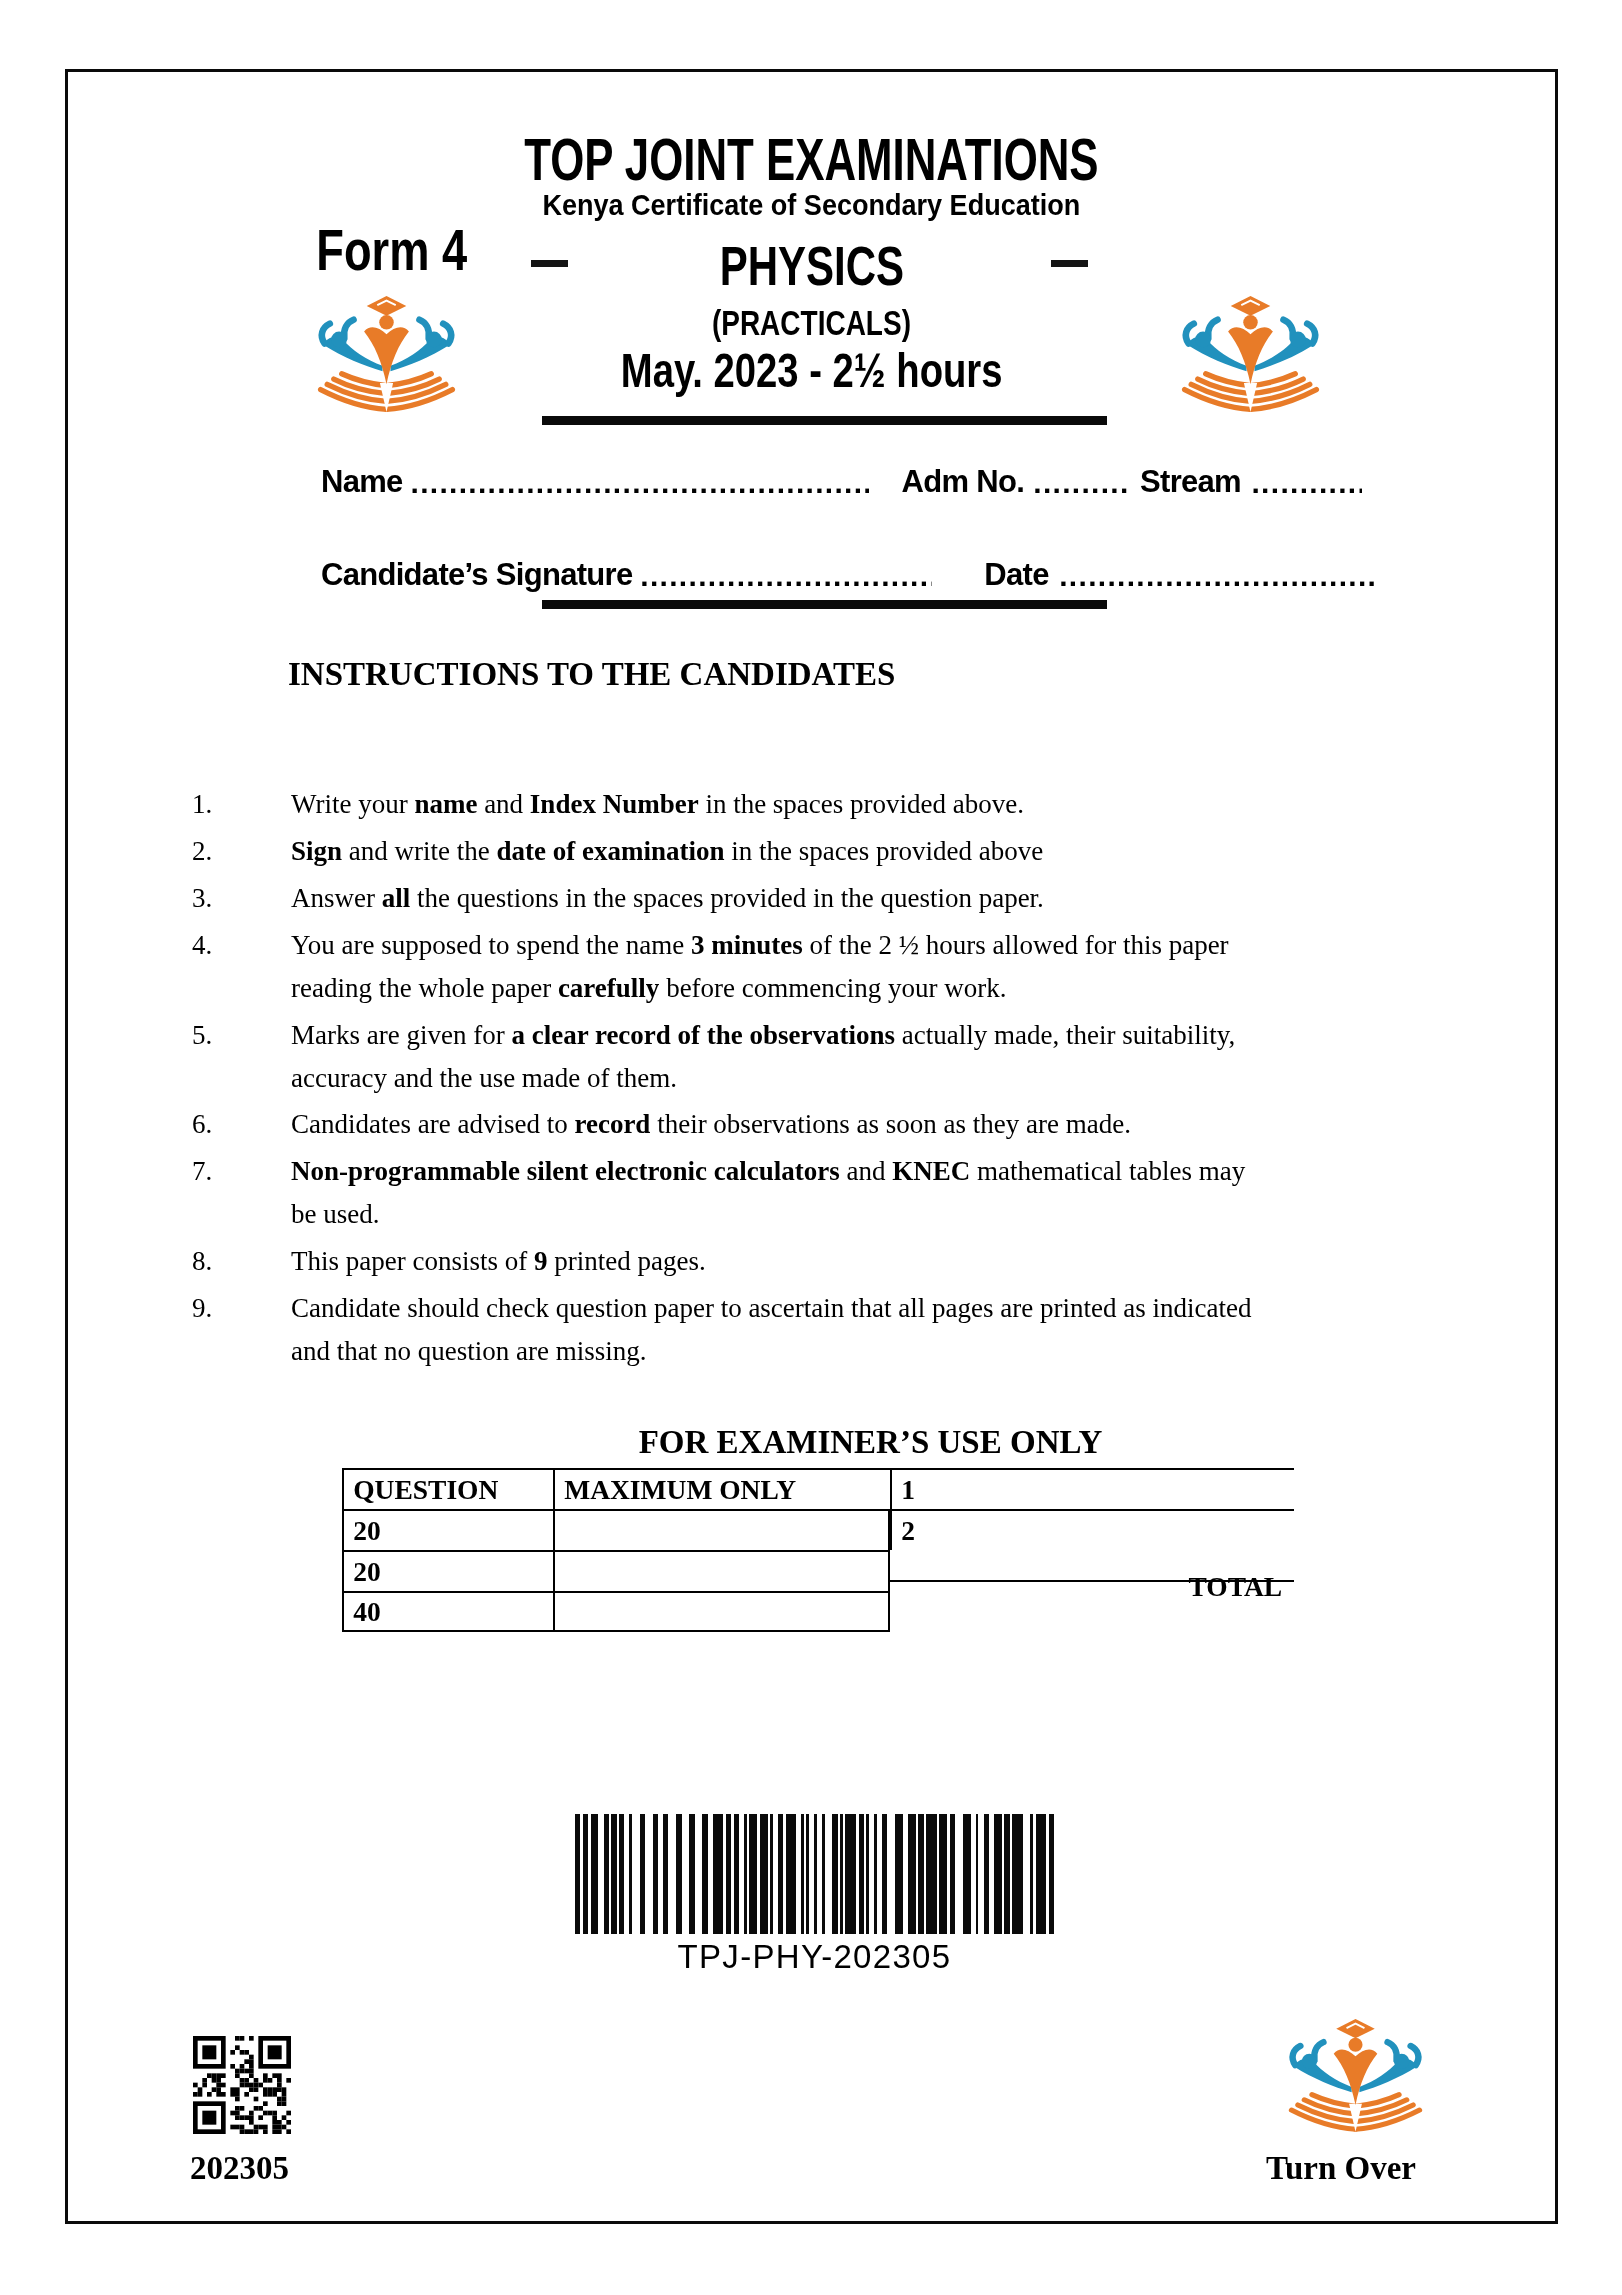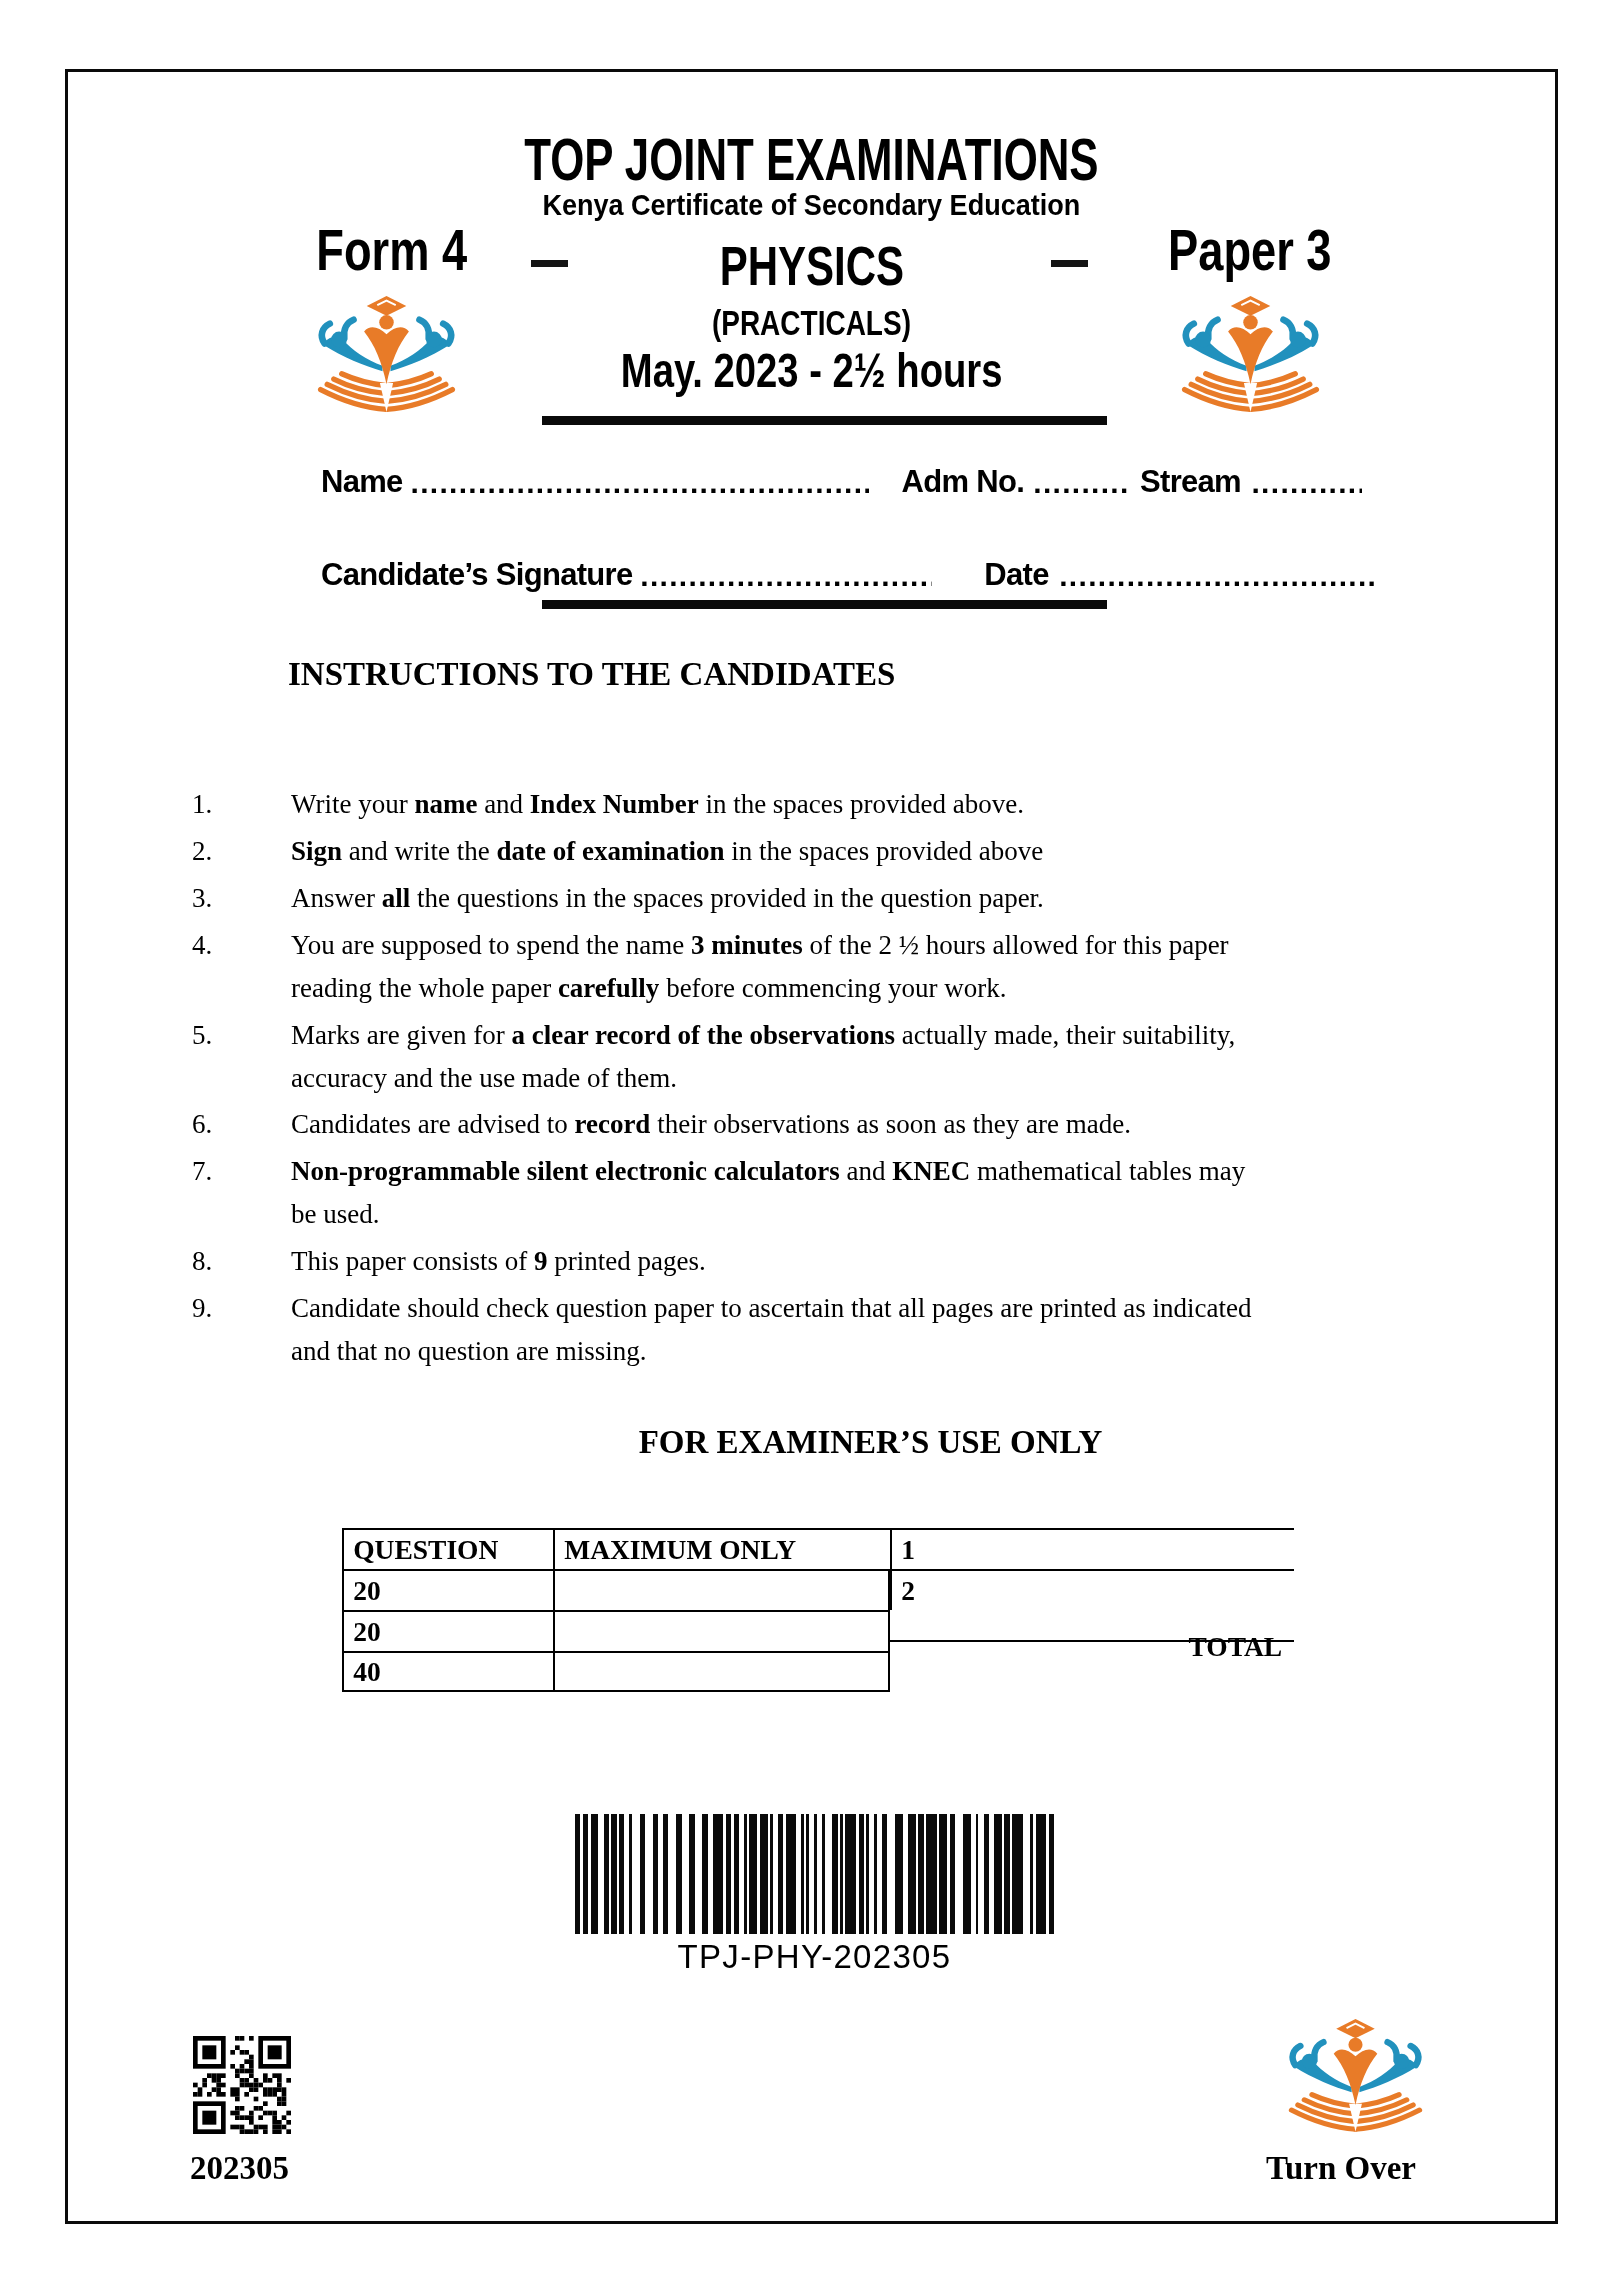--- a/index.html
+++ b/index.html
@@ -50,21 +50,21 @@
   .serif{font-family:"Liberation Serif","DejaVu Serif",serif;}
   .ins-heading{left:288px;top:656px;font-size:33px;font-weight:bold;line-height:1.1;}
   .ins-list{left:192px;top:783px;width:1302px;}
   .ins-item{display:flex;margin-bottom:3.9px;font-size:27px;line-height:43px;}
   .ins-num{width:99px;flex:none;}
   .ins-text{width:1184px;}
   .ins-text b{font-weight:bold;}
 
   
   .exm-heading{top:1424px;font-size:33px;font-weight:bold;padding-left:118px;line-height:1.1;}
-  .score-table{left:342px;top:1528px;display:grid;grid-template-columns:211px 337px 404px;grid-auto-rows:41px;}
+  .score-table{left:342px;top:1468px;display:grid;grid-template-columns:211px 337px 404px;grid-auto-rows:41px;}
   .sc{border-left:2.6px solid #000;border-top:2.6px solid #000;display:flex;align-items:center;
       padding:0 9.2px;font-family:"Liberation Serif","DejaVu Serif",serif;font-size:27.5px;font-weight:bold;
       box-sizing:border-box;}
   .sc.col-last{border-right:2.6px solid #000;}
   .sc.row-last{border-bottom:2.6px solid #000;}
   .sc.no-left{border-left:none;}
   .sc.no-bottom{border-bottom:none;margin-top:30px;}
   .sc.total{justify-content:flex-end;padding-right:11.8px;}
 
   
@@ -79,21 +79,20 @@
 </head>
 <body>
 
 <div class="page">
   <div class="frame"></div>
 
   <div class="abs ctr subtitle"><span class="sx">Kenya Certificate of Secondary Education</span></div>
   <div class="abs ctr title"><span class="sx">TOP JOINT EXAMINATIONS</span></div>
 
   <div class="abs form-label"><span class="sx">Form 4</span></div>
-  <div class="abs paper-label"><span class="sx">Paper 3</span></div>
   <div class="dash left"></div>
   <div class="dash right"></div>
   <div class="abs ctr subject"><span class="sx">PHYSICS</span></div>
   <div class="abs ctr practicals"><span class="sx">(PRACTICALS)</span></div>
   <div class="abs ctr session"><span class="sx">May. 2023 - 2½ hours</span></div>
 
   <div class="logo-box logo-hl">
       <svg viewBox="0 0 220 185" xmlns="http://www.w3.org/2000/svg">
         <g fill="none" stroke="#E87B28" stroke-width="8" stroke-linecap="round">
           <path d="M110 178 C 80 176 45 166 10 148"></path>

